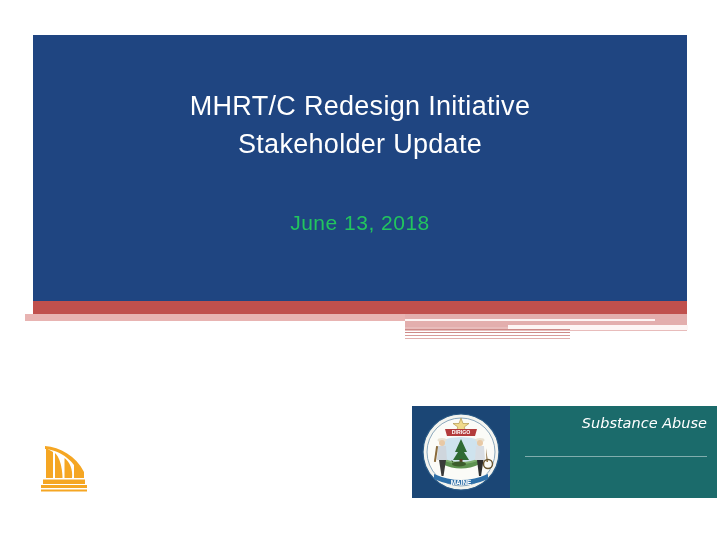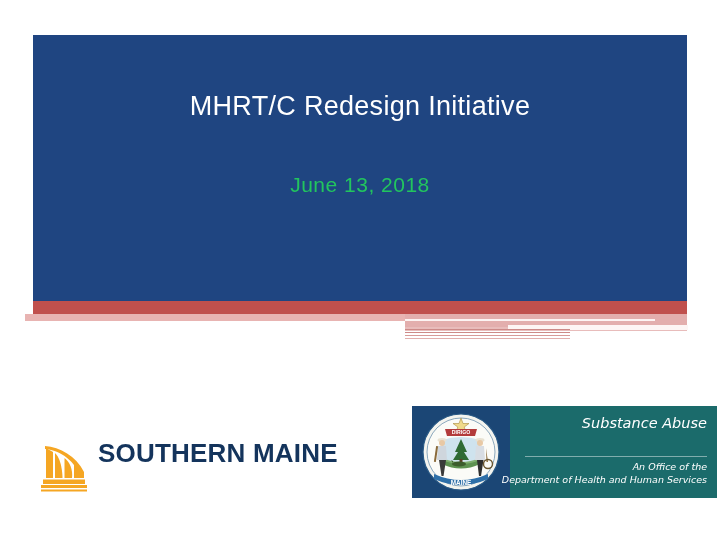--- a/index.html
+++ b/index.html
@@ -175,20 +175,21 @@
   }
 </style>
 </head>
 <body>
 
 <div id="slide">
 
   <div id="title-panel">
     <div class="inner">
       <div class="title-line">MHRT/C Redesign Initiative</div>
+      <div class="title-line">Stakeholder Update</div>
       <div id="subtitle-date">June 13, 2018</div>
     </div>
   </div>
 
   <div id="deco">
     <div class="bar" id="bar-red-main"></div>
     <div class="bar" id="bar-pink-left"></div>
     <div class="bar" id="bar-pink-right"></div>
     <div class="bar" id="bar-white-1"></div>
     <div class="bar" id="bar-pink-2"></div>
@@ -207,21 +208,20 @@
         <path d="M15 13 L15 38 L22.5 38 C22.5 38 22.5 20 15 13 Z" fill="#f5a623"></path>
         <path d="M24.5 18 L24.5 38 L32 38 C33 30 30 22 24.5 18 Z" fill="#f5a623"></path>
         <path d="M34 24 L34 38 L41.5 38 C42 32 38.5 26.5 34 24 Z" fill="#f5a623"></path>
         <path d="M5 6 C20 7 36 16 44 32 L44 38 L41 38 C36 22 21 10 5 9 Z" fill="#f5a623"></path>
         <rect x="3" y="39.5" width="42" height="4.5" fill="#f5a623"></rect>
         <rect x="1" y="45" width="46" height="3" fill="#f5a623"></rect>
         <rect x="1" y="49.5" width="46" height="2" fill="#f5a623"></rect>
       </svg>
     </div>
     <div id="usm-wordmark">
-      <div id="usm-line-2">SOUTHERN MAINE</div>
     </div>
   </div>
 
   <div id="samhs-logo">
 
     <div id="samhs-seal-panel">
       <svg viewBox="0 0 98 92" width="98" height="92" aria-hidden="true">
 
         <circle cx="49" cy="46" r="38" fill="#f4f4ef" stroke="#2a5a86" stroke-width="1.2"></circle>
         <circle cx="49" cy="46" r="34" fill="#fbfbf7" stroke="#6f93ae" stroke-width="0.8"></circle>
@@ -263,21 +263,17 @@
         <path d="M22 68 Q49 80 76 68 L76 73 Q49 85 22 73 Z" fill="#2e6fa8"></path>
         <text x="49" y="78.5" font-family="'Liberation Sans',sans-serif" font-size="6.4" font-weight="bold" fill="#ffffff" text-anchor="middle">MAINE</text>
       </svg>
     </div>
 
     <div id="samhs-text-panel">
       <div id="samhs-title">
         <div>Substance Abuse</div>
       </div>
       <div id="samhs-rule"></div>
-      <div id="samhs-sub">
-        <div>An Office of the</div>
-        <div>Department of Health and Human Services</div>
-      </div>
     </div>
 
   </div>
 
 </div>
 
 </body></html>

